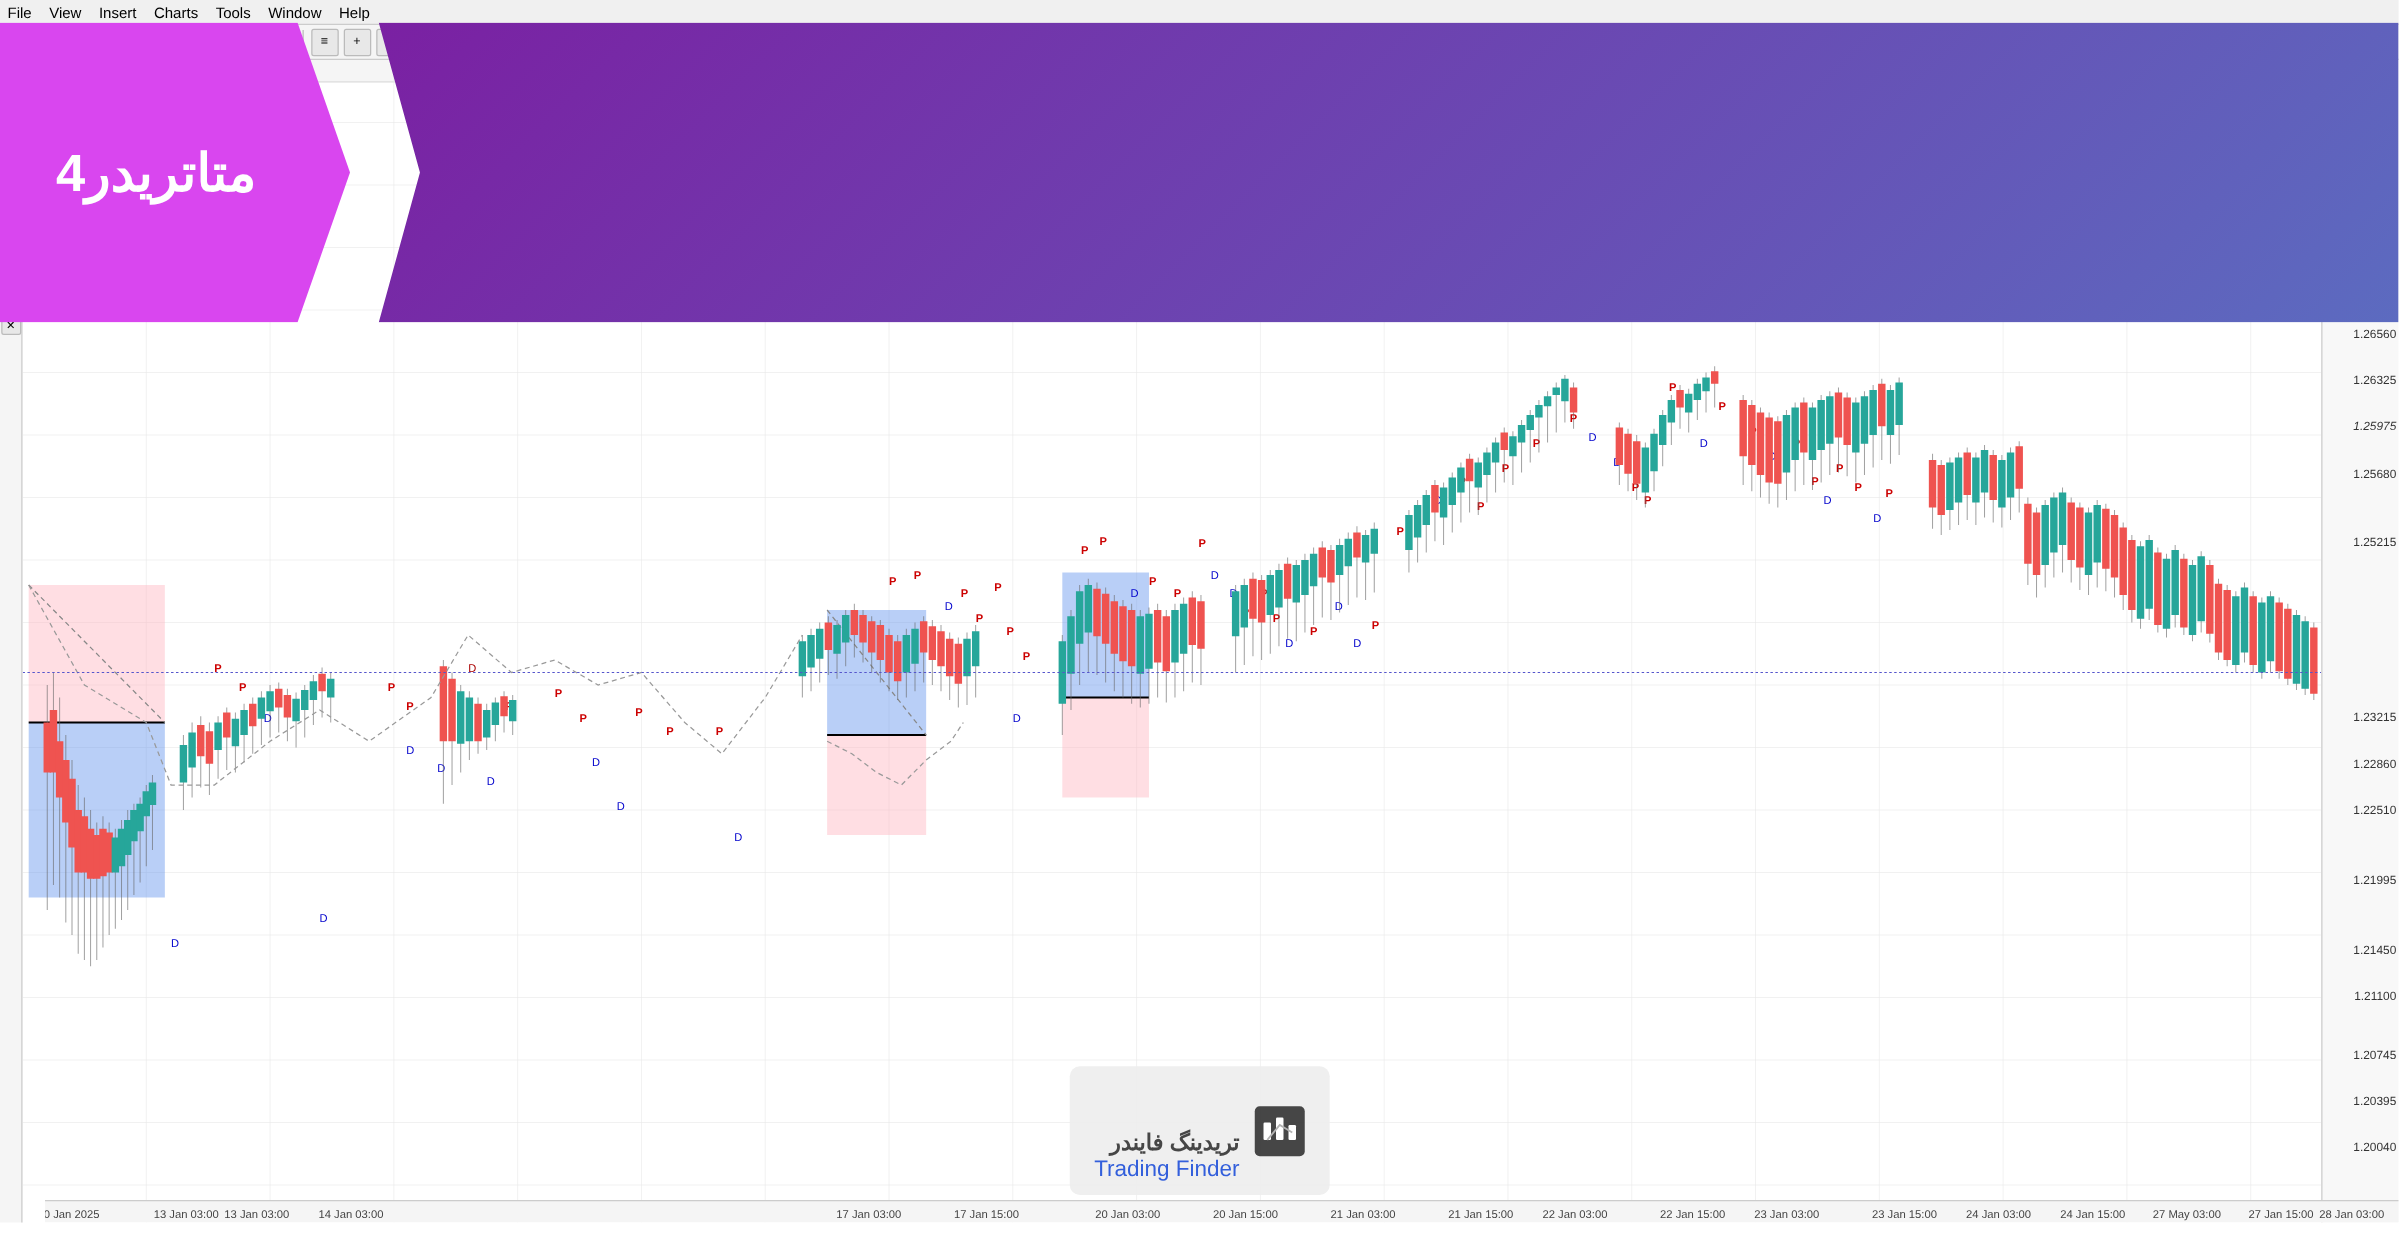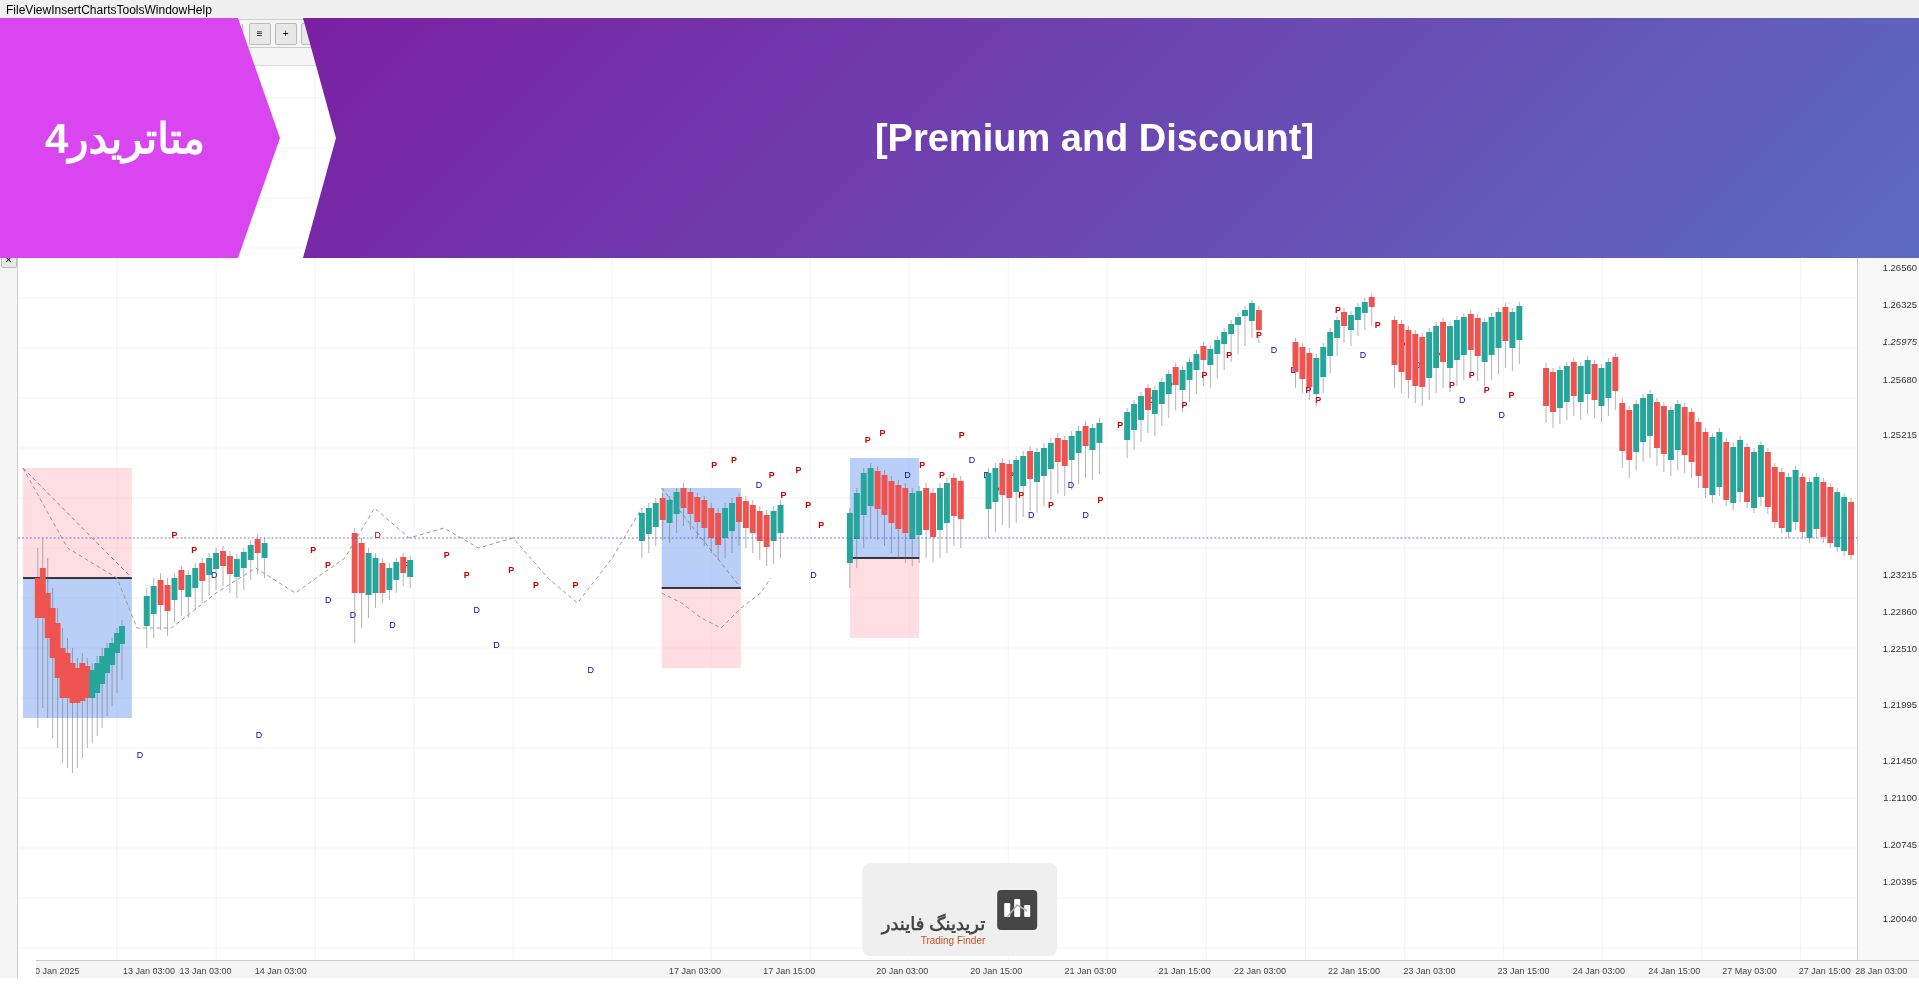--- a/index.html
+++ b/index.html
@@ -7,21 +7,21 @@
 
     
     #menu-bar {
       width: 100%;
       height: 20px;
       background: #f0f0f0;
       border-bottom: 1px solid #ccc;
       display: flex;
       align-items: center;
       padding: 0 6px;
-      gap: 0;
+      gap: 14px;
       font-size: 12px;
       color: #000;
     }
     #menu-bar span { cursor: pointer; }
 
     
     #toolbar {
       width: 100%;
       height: 28px;
       background: #f5f5f5;
@@ -261,22 +261,22 @@
       text-align: right;
       direction: rtl;
       margin-top: 40px;
     }
     #watermark-text-fa {
       font-size: 18px;
       color: #333;
       font-weight: bold;
     }
     #watermark-text-en {
-      font-size: 10px;
-      color: #c2410c;
+      font-size: 18px;
+      color: #1d4ed8;
     }
     #watermark-logo {
       width: 40px;
       height: 40px;
       background: #333;
       border-radius: 4px;
       display: flex;
       align-items: center;
       justify-content: center;
     }
@@ -934,21 +934,20 @@
       <div class="time-label" style="left: 98%;">28 Jan 03:00</div>
     </div>
 
 </div>
 
 <div id="banner">
   <div id="banner-left">
     <div id="banner-left-text">متاتریدر4</div>
   </div>
   <div id="banner-right">
-    <div id="banner-right-bottom">[Premium and Discount]</div>
   </div>
 </div>
 
 <div id="left-toolbar">
   <div class="lt-btn">↖</div>
   <div class="lt-btn">+</div>
   <div class="lt-btn">╱</div>
   <div class="lt-btn">—</div>
   <div class="lt-btn">|</div>
   <div class="lt-btn">A</div>

